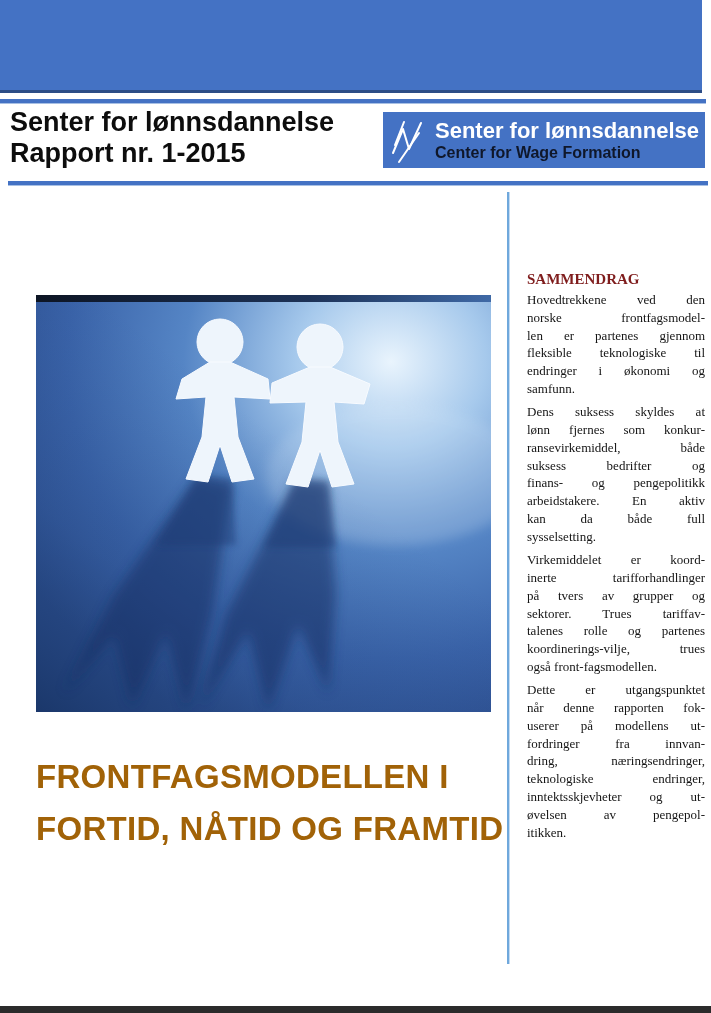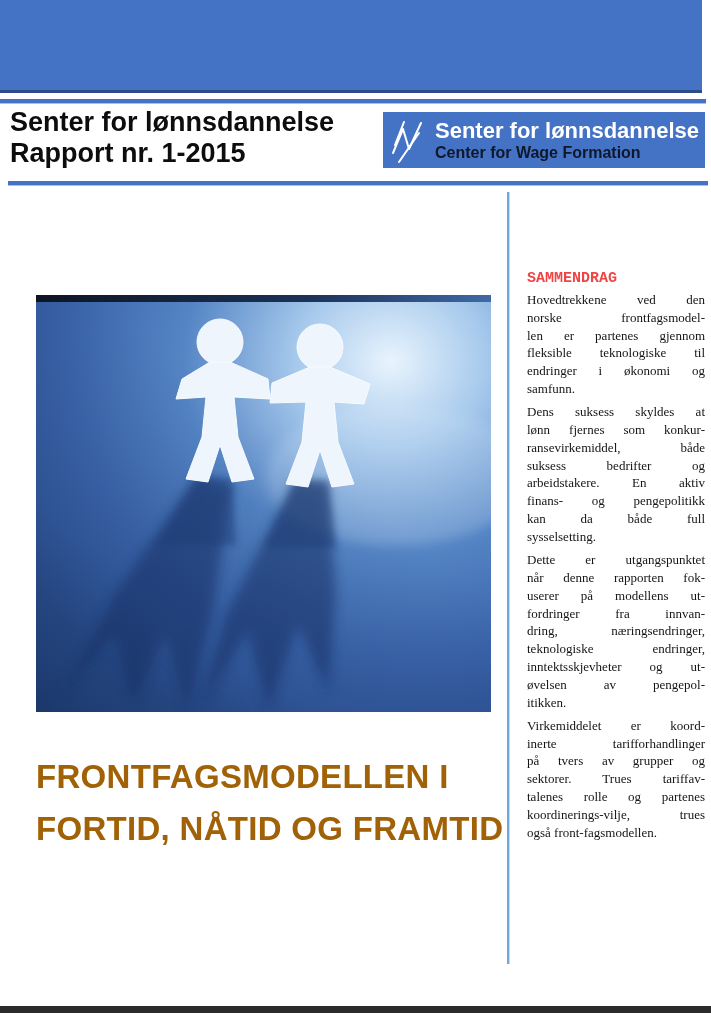--- a/index.html
+++ b/index.html
@@ -39,22 +39,22 @@
   .cover-title{
     position:absolute;left:36px;top:751px;width:470px;
     font-size:33px;line-height:52px;font-weight:700;color:#a16207;
     letter-spacing:0.3px;
   }
   
   .summary{
     position:absolute;left:527px;top:269px;width:178px;color:#1a1a1a;
   }
   .summary-heading{
-    font-family:Liberation Mono, monospace;font-weight:bold;
-    font-size:15px;line-height:20px;margin-bottom:2px;color:#ef4444;
+    font-family:Liberation Serif, serif;font-weight:bold;
+    font-size:15px;line-height:20px;margin-bottom:2px;color:#7f1d1d;
   }
   .para{
     font-family:"Liberation Serif",serif;font-size:13px;line-height:17.8px;
     margin:0 0 5.5px 0;color:#141414;
   }
   .pline{text-align:justify;text-align-last:justify;}
   .pline.last{text-align-last:left;}
   .authors{
     margin-top:7px;font-family:"Liberation Sans",sans-serif;
     font-weight:bold;font-size:15px;line-height:21px;color:#000;
@@ -162,41 +162,41 @@
         <div class="pline">len er partenes gjennom</div>
         <div class="pline">fleksible teknologiske til</div>
         <div class="pline">endringer i økonomi og</div>
         <div class="pline last">samfunn.</div>
       </div>
       <div class="para">
         <div class="pline">Dens suksess skyldes at</div>
         <div class="pline">lønn fjernes som konkur-</div>
         <div class="pline">ransevirkemiddel, både</div>
         <div class="pline">suksess bedrifter og</div>
+        <div class="pline">finans- og pengepolitikk</div>
         <div class="pline">arbeidstakere. En aktiv</div>
-        <div class="pline">finans- og pengepolitikk</div>
         <div class="pline">kan da både full</div>
         <div class="pline last">sysselsetting.</div>
+      </div>
+      <div class="para">
+        <div class="pline">Virkemiddelet er koord-</div>
+        <div class="pline">inerte tarifforhandlinger</div>
+        <div class="pline">på tvers av grupper og</div>
+        <div class="pline">sektorer. Trues tariffav-</div>
+        <div class="pline">talenes rolle og partenes</div>
+        <div class="pline">koordinerings-vilje, trues</div>
+        <div class="pline last">også front-fagsmodellen.</div>
       </div>
       <div class="para">
         <div class="pline">Dette er utgangspunktet</div>
         <div class="pline">når denne rapporten fok-</div>
         <div class="pline">userer på modellens ut-</div>
         <div class="pline">fordringer fra innvan-</div>
         <div class="pline">dring, næringsendringer,</div>
         <div class="pline">teknologiske endringer,</div>
         <div class="pline">inntektsskjevheter og ut-</div>
         <div class="pline">øvelsen av pengepol-</div>
         <div class="pline last">itikken.</div>
       </div>
-      <div class="para">
-        <div class="pline">Virkemiddelet er koord-</div>
-        <div class="pline">inerte tarifforhandlinger</div>
-        <div class="pline">på tvers av grupper og</div>
-        <div class="pline">sektorer. Trues tariffav-</div>
-        <div class="pline">talenes rolle og partenes</div>
-        <div class="pline">koordinerings-vilje, trues</div>
-        <div class="pline last">også front-fagsmodellen.</div>
-      </div>
     </div>
 </div>
 
 <div class="footer-bar"></div>
 
 </body></html>

